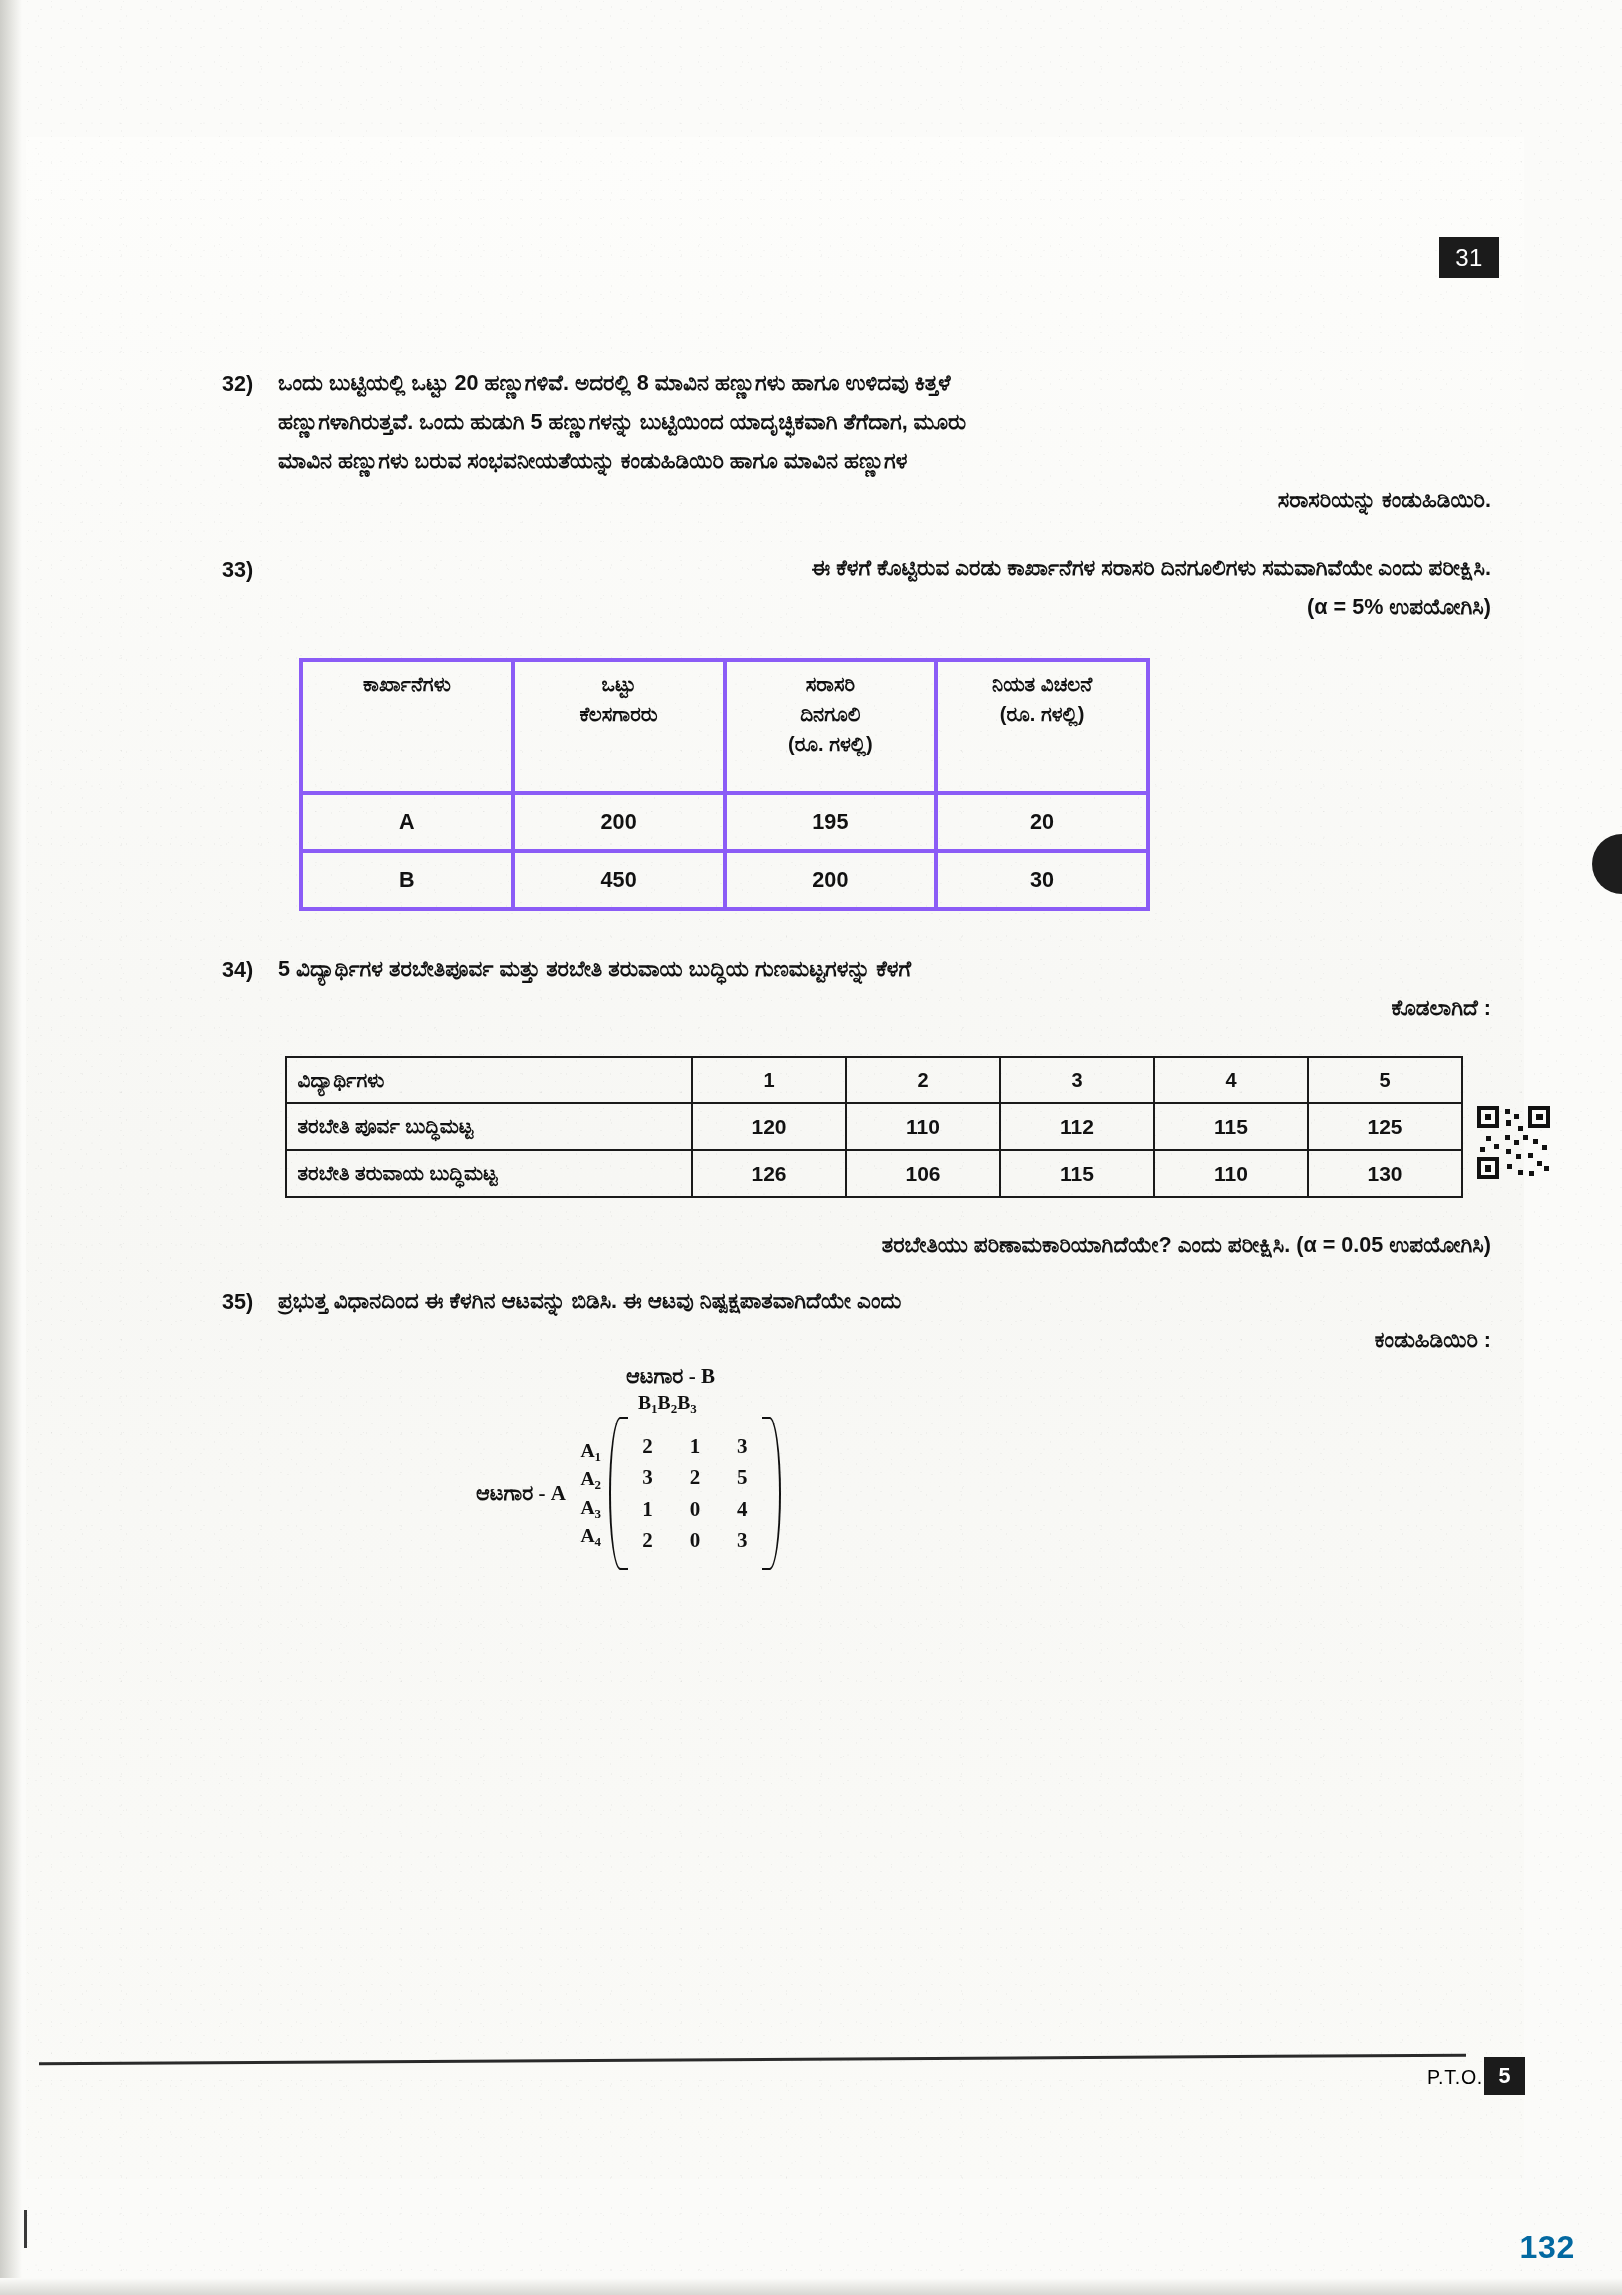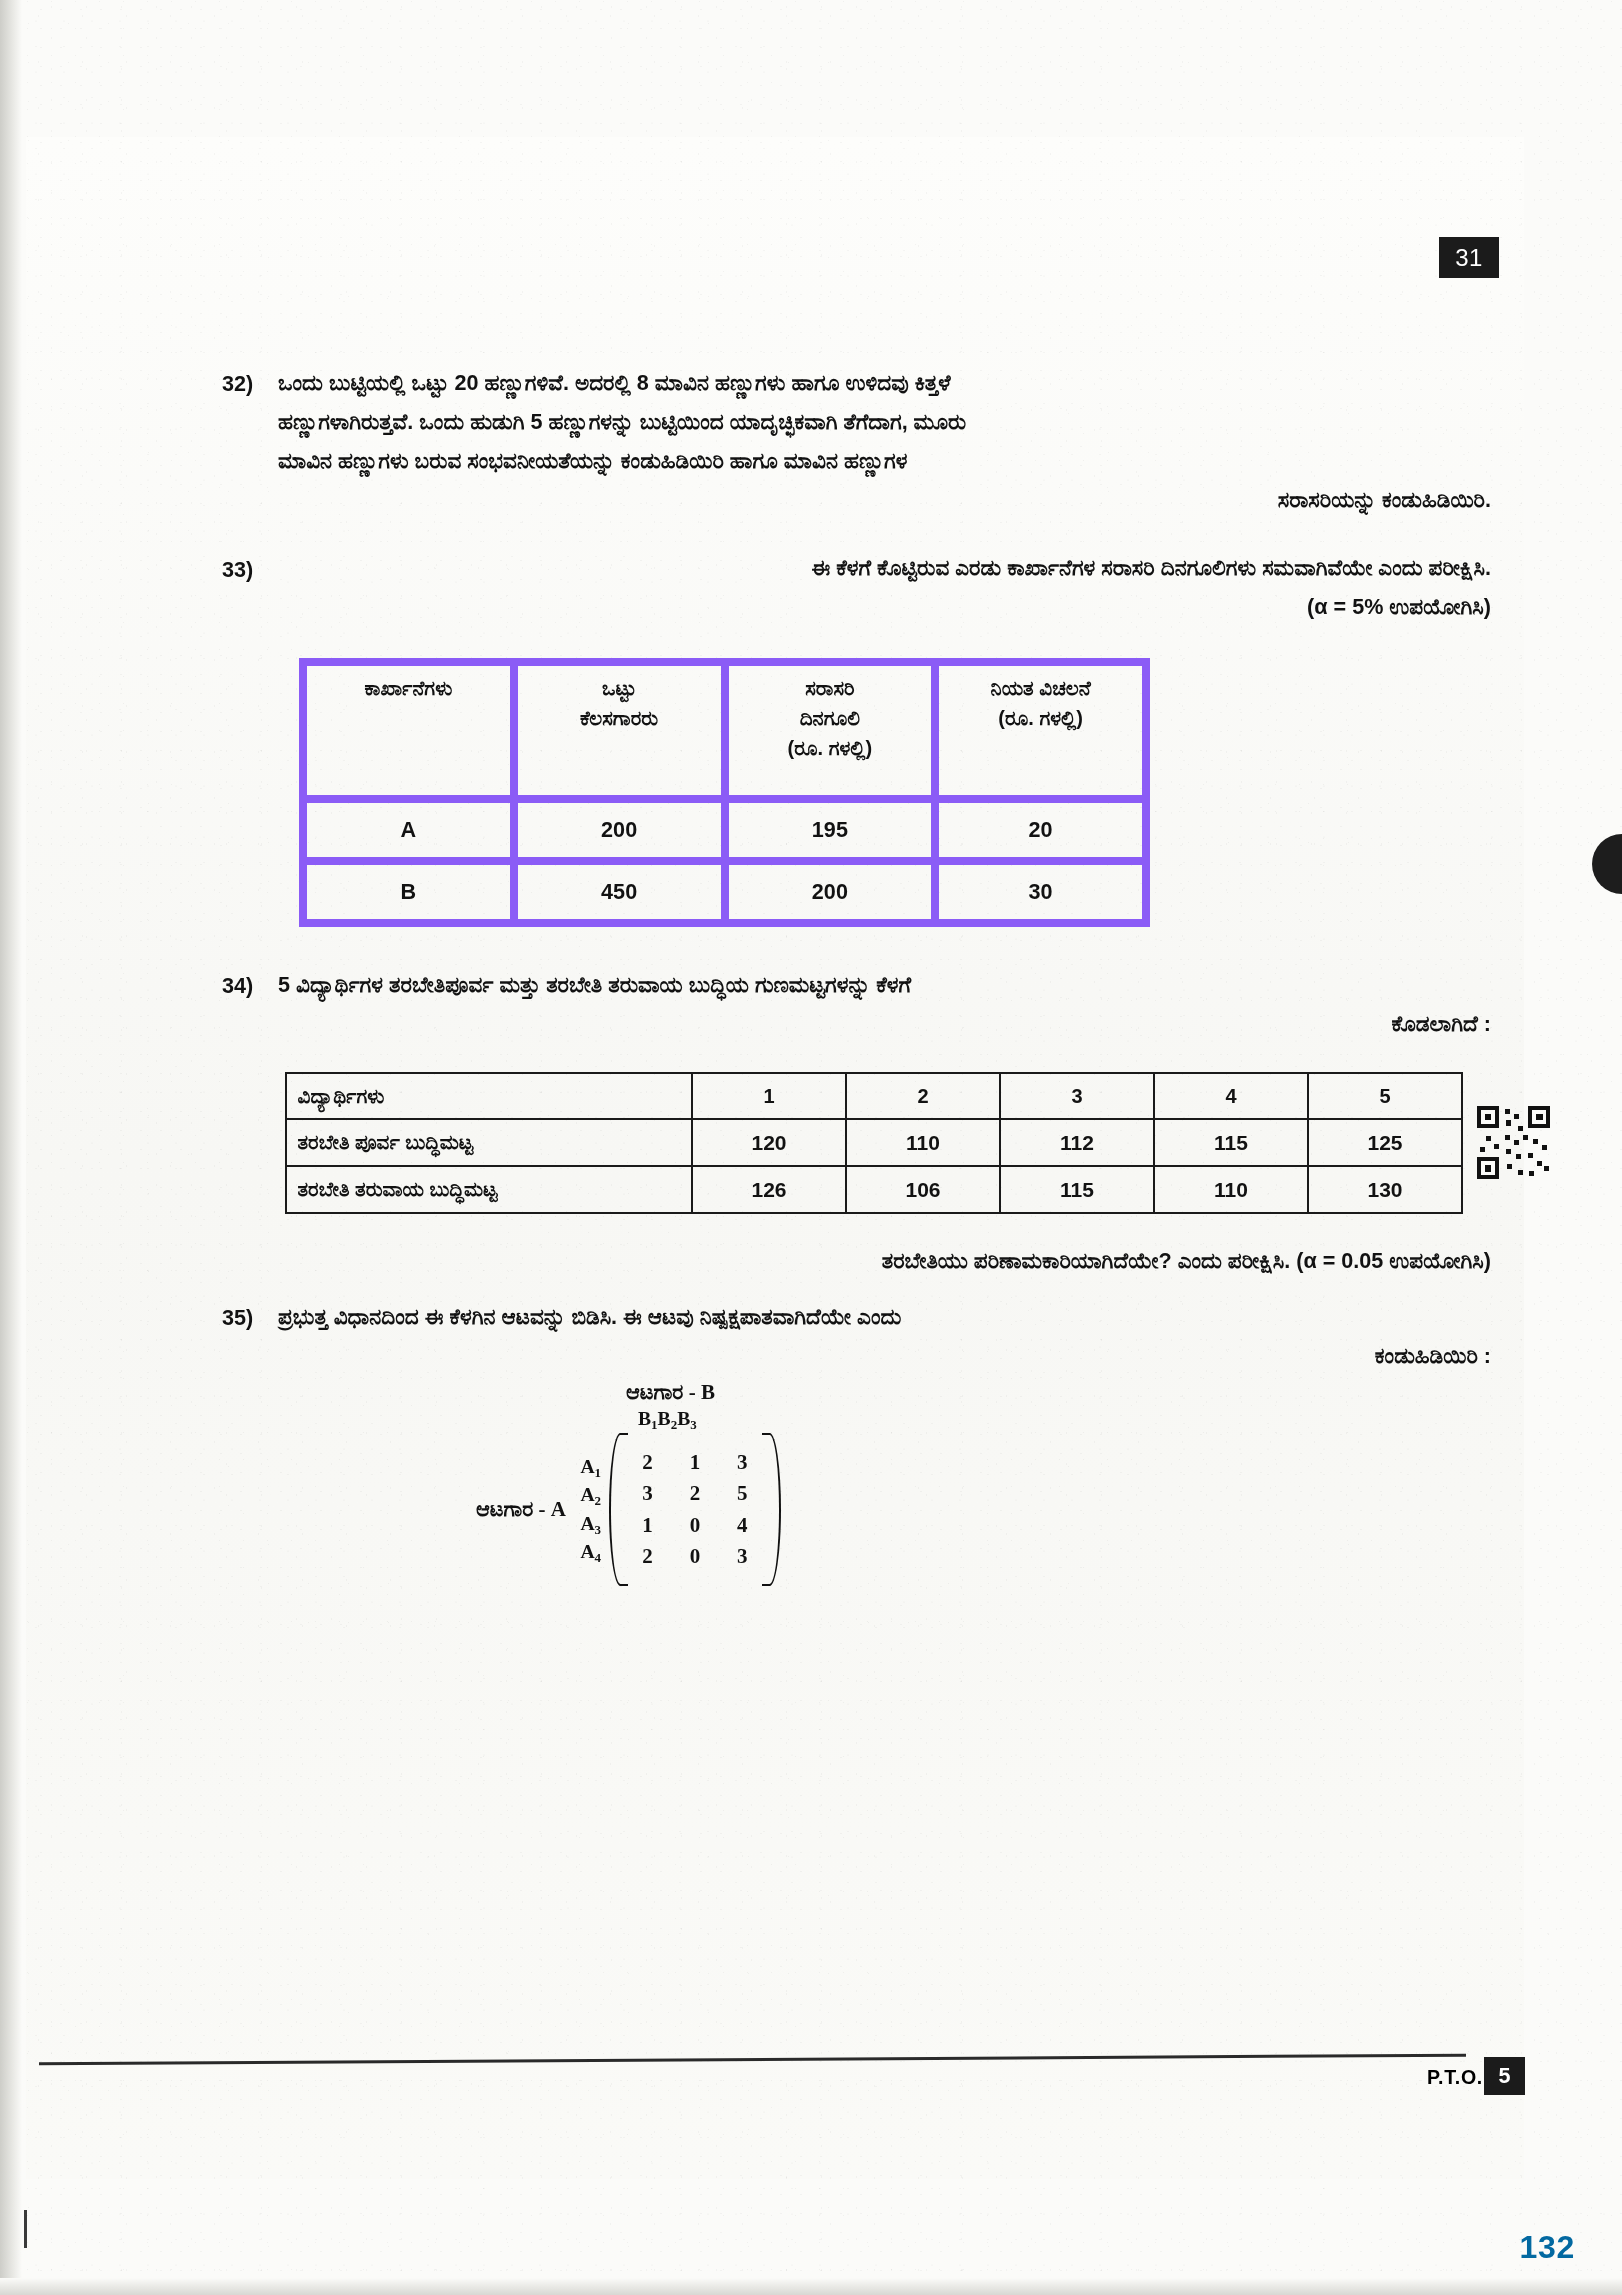--- a/index.html
+++ b/index.html
@@ -113,21 +113,21 @@
   .spacer-lg { height: 41px; }
 
   
   .tbl1 {
     border-collapse: collapse;
     margin: 29px 0 0 77px;
     width: 851px;
     table-layout: fixed;
   }
   .tbl1 th, .tbl1 td {
-    border: 8px solid #8b5cf6;
+    border: 4px solid #8b5cf6;
     text-align: center;
     font-size: 20px;
     font-weight: 600;
     padding: 6.5px 3.9px;
     line-height: 1.52;
   }
   .tbl1 th { vertical-align: top; height: 116px; }
   .tbl1 td { height: 41px; font-weight: 700; font-size: 21.6px; }
 
   
@@ -255,21 +255,21 @@
     width: 1427px;
     height: 3.3px;
     background: #2a2a2a;
     transform: rotate(-0.35deg);
   }
   .pto {
     position: absolute;
     right: 139px;
     top: 2066px;
     font-size: 19.6px;
-    font-weight: 700;
+    font-weight: 400;
     letter-spacing: 0.7px;
   }
   .pto-badge {
     position: absolute;
     right: 97px;
     top: 2057px;
     width: 41px;
     height: 38px;
     background: #1b1b1b;
     color: #fff;

